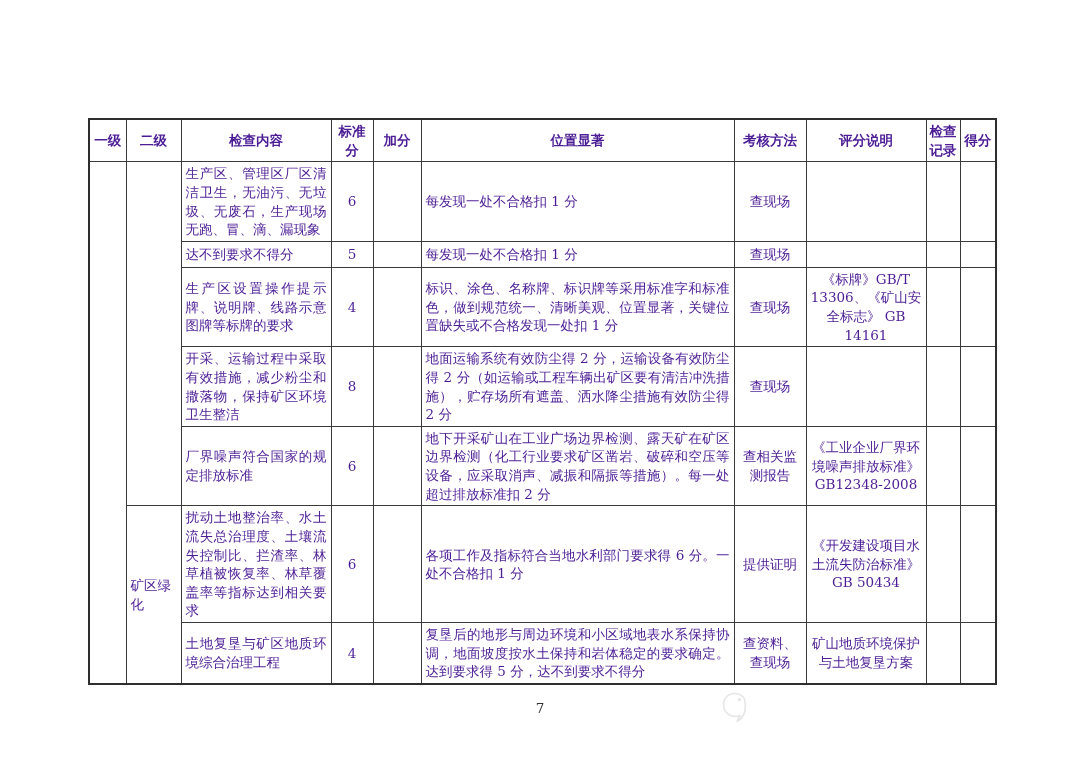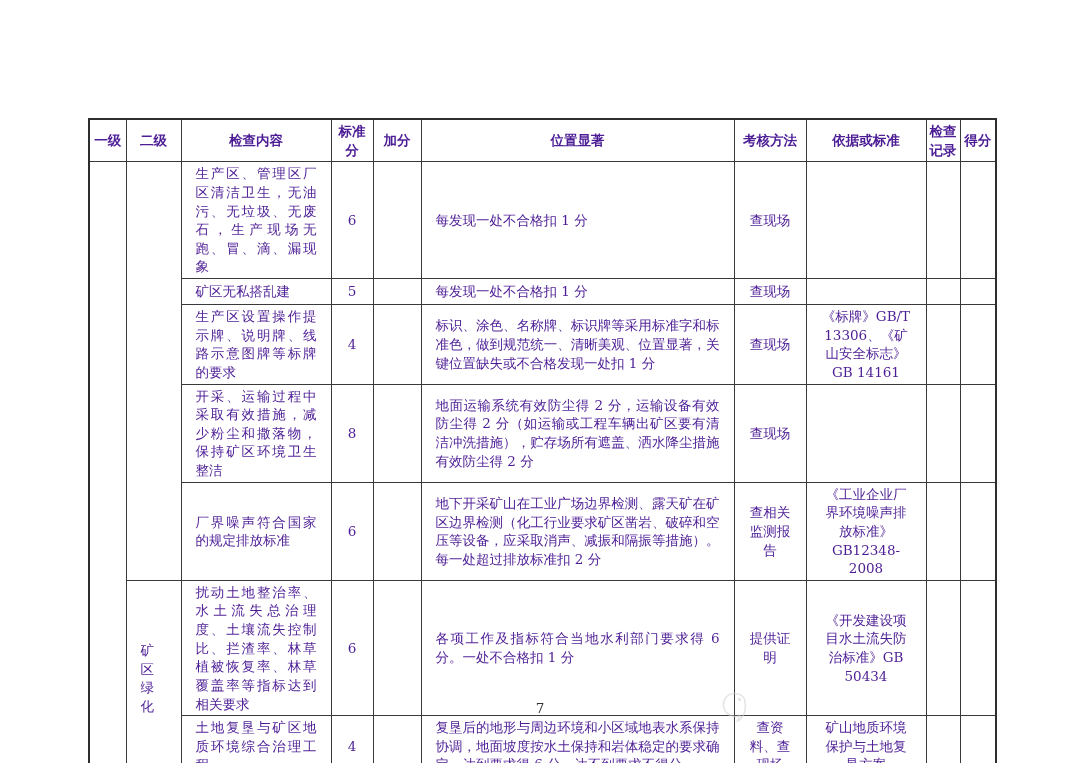--- a/index.html
+++ b/index.html
@@ -31,21 +31,21 @@
   table.score-table { border: 2px solid #2e2e2e; }
   table.score-table th {
     font-weight: bold;
     text-align: center;
     vertical-align: middle;
     padding: 2px 1px;
     font-size: 13.5px;
   }
   table.score-table td {
     vertical-align: middle;
-    padding: 2px 14px;
+    padding: 2px 4px;
   }
   td.col-level1, td.col-level2 {
     text-align: left;
     padding: 2px 2px;
   }
   td.col-content {
     text-align: justify;
     padding: 2px 5px 2px 7px;
   }
   td.col-std, td.col-bonus, td.col-record, td.col-score {
@@ -100,40 +100,40 @@
     </colgroup>
     <tbody>
         <tr style="height:38px">
       <th>一级</th>
       <th>二级</th>
       <th>检查内容</th>
       <th>标准分</th>
       <th>加分</th>
       <th>位置显著</th>
       <th>考核方法</th>
-      <th>依据或标准</th>
+      <th>评分说明</th>
       <th>检查记录</th>
       <th>得分</th>
     </tr>
 
     <tr style="height:72px">
       <td class="col-level1" rowspan="7"></td>
       <td class="col-level2" rowspan="5"></td>
       <td class="col-content">生产区、管理区厂区清洁卫生，无油污、无垃圾、无废石，生产现场无跑、冒、滴、漏现象</td>
       <td class="col-std">6</td>
       <td class="col-bonus"></td>
       <td class="col-scoring">每发现一处不合格扣 1 分</td>
       <td class="col-method">查现场</td>
       <td class="col-basis"></td>
       <td class="col-record"></td>
       <td class="col-score"></td>
     </tr>
 
     <tr style="height:26px">
-      <td class="col-content">矿区无私搭乱建</td>
+      <td class="col-content">达不到要求不得分</td>
       <td class="col-std">5</td>
       <td class="col-bonus"></td>
       <td class="col-scoring">每发现一处不合格扣 1 分</td>
       <td class="col-method">查现场</td>
       <td class="col-basis"></td>
       <td class="col-record"></td>
       <td class="col-score"></td>
     </tr>
 
     <tr style="height:57px">
@@ -178,21 +178,21 @@
       <td class="col-method">提供证明</td>
       <td class="col-basis">《开发建设项目水土流失防治标准》GB 50434</td>
       <td class="col-record"></td>
       <td class="col-score"></td>
     </tr>
 
     <tr style="height:60px">
       <td class="col-content">土地复垦与矿区地质环境综合治理工程</td>
       <td class="col-std">4</td>
       <td class="col-bonus"></td>
-      <td class="col-scoring">复垦后的地形与周边环境和小区域地表水系保持协调，地面坡度按水土保持和岩体稳定的要求确定。达到要求得 6 分，达不到要求不得分</td>
+      <td class="col-scoring">复垦后的地形与周边环境和小区域地表水系保持协调，地面坡度按水土保持和岩体稳定的要求确定。达到要求得 5 分，达不到要求不得分</td>
       <td class="col-method">查资料、查现场</td>
       <td class="col-basis">矿山地质环境保护与土地复垦方案</td>
       <td class="col-record"></td>
       <td class="col-score"></td>
     </tr>
   </tbody>
     </table>
 
   <div class="page-number">7</div>
 

